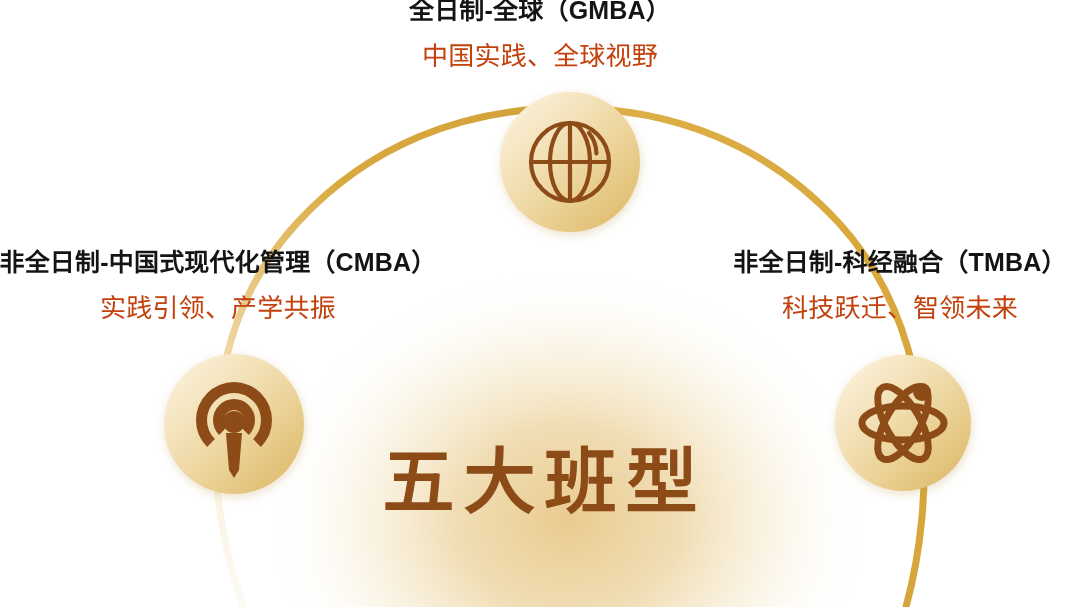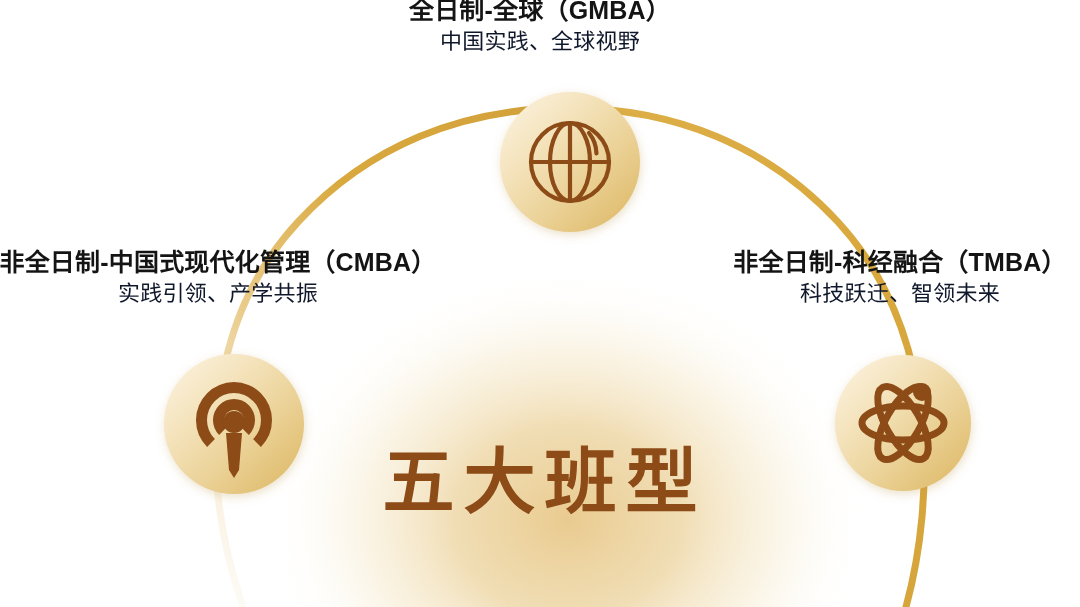--- a/index.html
+++ b/index.html
@@ -39,25 +39,25 @@
   }
   .label-title {
     font-weight: 700;
     font-size: 25px;
     color: #141414;
     letter-spacing: 0.2px;
     display: block;
   }
   .label-sub {
     font-weight: 400;
-    font-size: 22px;
-    color: #0f172a;
+    font-size: 26px;
+    color: #c2410c;
     letter-spacing: 0.2px;
     display: block;
-    margin-top: 8px;
+    margin-top: 20px;
   }
 
   #label-top {
     left: 50%;
     transform: translateX(-50%);
     top: -2px;
   }
   #label-left {
     left: 218px;
     transform: translateX(-50%);

